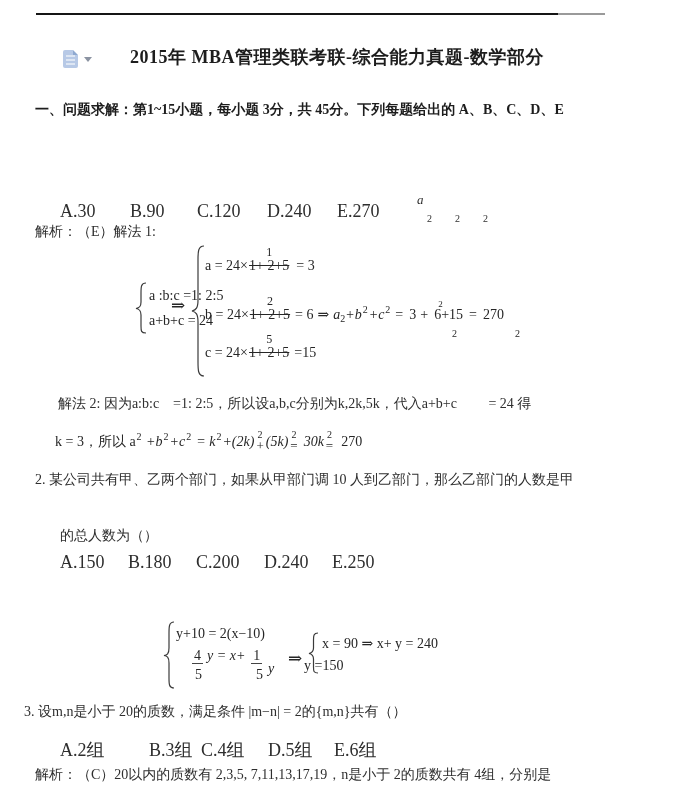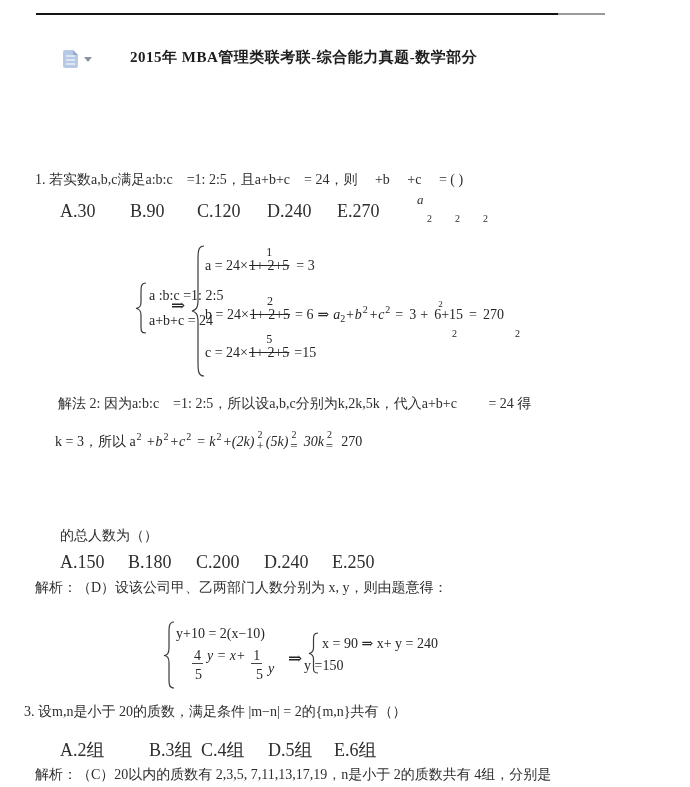--- a/index.html
+++ b/index.html
@@ -3,21 +3,21 @@
 <meta charset="utf-8">
 <style>
   html,body{margin:0;padding:0;background:#ffffff;}
   #page{position:relative;width:690px;height:787px;background:#ffffff;overflow:hidden;
         font-family:"Liberation Serif","DejaVu Serif",serif;color:#2e2e2e;}
   .rule{position:absolute;height:2px;}
   .rule-b{left:36px;top:13px;width:522px;background:#151515;}
   .rule-g{left:558px;top:13px;width:47px;background:#9a9a9a;}
   .t{position:absolute;font-size:14px;line-height:19px;white-space:nowrap;color:#2e2e2e;}
   .bold{font-weight:bold;color:#1d1d1d;}
-  .title{font-size:15px;letter-spacing:.5px;}
+  .title{font-size:18px;letter-spacing:.5px;}
   .mrow{position:absolute;white-space:nowrap;font-size:14px;color:#262626;}
   .it{font-style:italic;}
   .sp6{margin-left:6px;}
   .sp4{margin-left:4px;}
   .sup{font-size:10px;vertical-align:6px;margin:0 1px;}
   .sub{font-size:10px;vertical-align:-3px;}
   .sfrac{display:inline-block;position:relative;margin:0 1px;}
   .sfrac .num{position:absolute;top:-13px;left:50%;transform:translateX(-50%);font-size:12px;}
   .sfrac .den{text-decoration:line-through;}
   .rel{position:relative;display:inline-block;}
@@ -51,33 +51,34 @@
   <div class="docicon">
     <div class="fold"></div>
     <div class="ln" style="top:5px"></div>
     <div class="ln" style="top:9px"></div>
     <div class="ln" style="top:13px"></div>
   </div>
   <div class="dd"></div>
 
   <div class="t bold title" style="left:130px;top:48px">2015年  MBA管理类联考联-综合能力真题-数学部分</div>
 
+  <div class="t bold" style="left:35px;top:100px">一、问题求解：第1~15小题，每小题 3分，共 45分。下列每题给出的 A、B、C、D、E</div>
 
-  <div class="t" style="left:35px;top:170px">1. 若实数a,b,c满足a:b:c　=1: 2:5，且a+b+c　= 24，则　 +b　 +c　 = ( )</div>
   <div class="t it" style="left:417px;top:190px;font-size:13px">a</div>
   <div class="t" style="left:427px;top:209px;font-size:10px">2</div>
   <div class="t" style="left:455px;top:209px;font-size:10px">2</div>
   <div class="t" style="left:483px;top:209px;font-size:10px">2</div>
 
   <div class="opt" style="left:60px;top:201px">A.30</div>
   <div class="opt" style="left:130px;top:201px">B.90</div>
   <div class="opt" style="left:197px;top:201px">C.120</div>
   <div class="opt" style="left:267px;top:201px">D.240</div>
   <div class="opt" style="left:337px;top:201px">E.270</div>
 
+  <div class="t" style="left:35px;top:222px">解析：（E）解法 1:</div>
 
   <svg class="brace" style="left:136px;top:282px" width="12" height="52">
     <path d="M10 1 C5 1 5 5 5 11 L5 20 C5 25 3 26 0 26.5 C3 27 5 28 5 33 L5 44 C5 49 5 51 10 51"></path>
   </svg>
   <div class="mrow" style="left:149px;top:288px">a :b:c =1: 2:5</div>
   <div class="mrow" style="left:149px;top:313px">a+b+c  =  24</div>
   <div class="mrow" style="left:171px;top:295px;font-size:17px">⇒</div>
 
   <svg class="brace" style="left:192px;top:244px" width="14" height="134">
     <path d="M12 2 C6 2 6 8 6 16 L6 56 C6 64 4 66 0 67 C4 68 6 70 6 78 L6 118 C6 126 6 132 12 132"></path>
@@ -96,29 +97,29 @@
   <div class="mrow" style="left:205px;top:345px">
     <span>c = 24×</span><span class="sfrac"><span class="num">5</span><span class="den">1+ 2+5</span></span><span class="sp4">=15</span>
   </div>
 
   <div class="t" style="left:58px;top:394px">解法 2: 因为a:b:c　=1: 2:5，所以设a,b,c分别为k,2k,5k，代入a+b+c　　 = 24 得</div>
 
   <div class="mrow" style="left:55px;top:430px">
     <span>k = 3，所以 a</span><span class="sup">2</span><span class="it"> +b</span><span class="sup">2</span><span class="it">+c</span><span class="sup">2</span><span class="sp4 it">= k</span><span class="sup">2</span><span class="it">+(2k)</span><span class="stk"><span class="st">2</span><span class="sb2">+</span></span><span class="it">(5k)</span><span class="stk"><span class="st">2</span><span class="sb2">=</span></span><span class="sp4 it">30k</span><span class="stk"><span class="st">2</span><span class="sb2">=</span></span><span class="sp6">270</span>
   </div>
 
+  <div class="t" style="left:35px;top:470px">2.  某公司共有甲、乙两个部门，如果从甲部门调 10 人到乙部门，那么乙部门的人数是甲</div>
   <div class="t" style="left:60px;top:526px">的总人数为（）</div>
 
   <div class="opt" style="left:60px;top:552px">A.150</div>
   <div class="opt" style="left:128px;top:552px">B.180</div>
   <div class="opt" style="left:196px;top:552px">C.200</div>
   <div class="opt" style="left:264px;top:552px">D.240</div>
   <div class="opt" style="left:332px;top:552px">E.250</div>
 
-  <div class="t" style="left:35px;top:578px">解析：（D）设该公司甲、乙两部门人数分别为 x, y，则由题意得：</div>
 
   <svg class="brace" style="left:164px;top:621px" width="12" height="68">
     <path d="M10 1 C5 1 5 6 5 12 L5 27 C5 33 3 34 0 34.5 C3 35 5 36 5 42 L5 57 C5 63 5 67 10 67"></path>
   </svg>
   <div class="mrow" style="left:176px;top:626px">y+10  = 2(x−10)</div>
 
   <div class="mrow" style="left:192px;top:648px">
     <span class="nm">4</span><span class="it sp4">y = x+</span><span class="nm sp6">1</span>
   </div>
   <div class="mrow" style="left:195px;top:667px">5</div>

